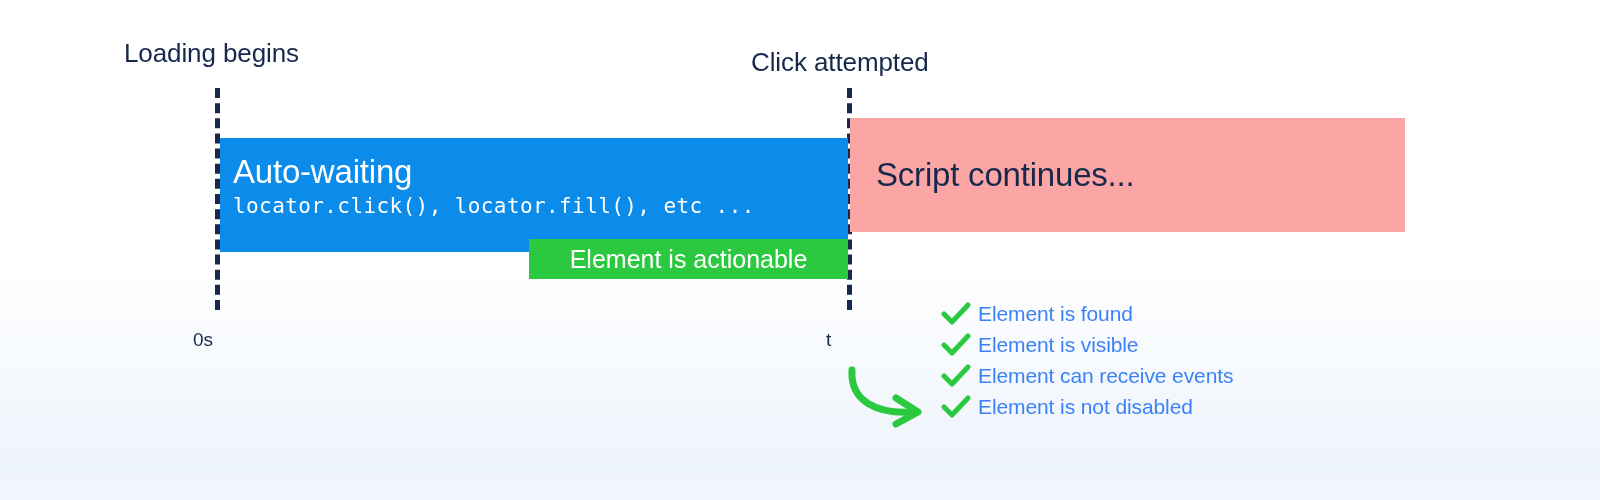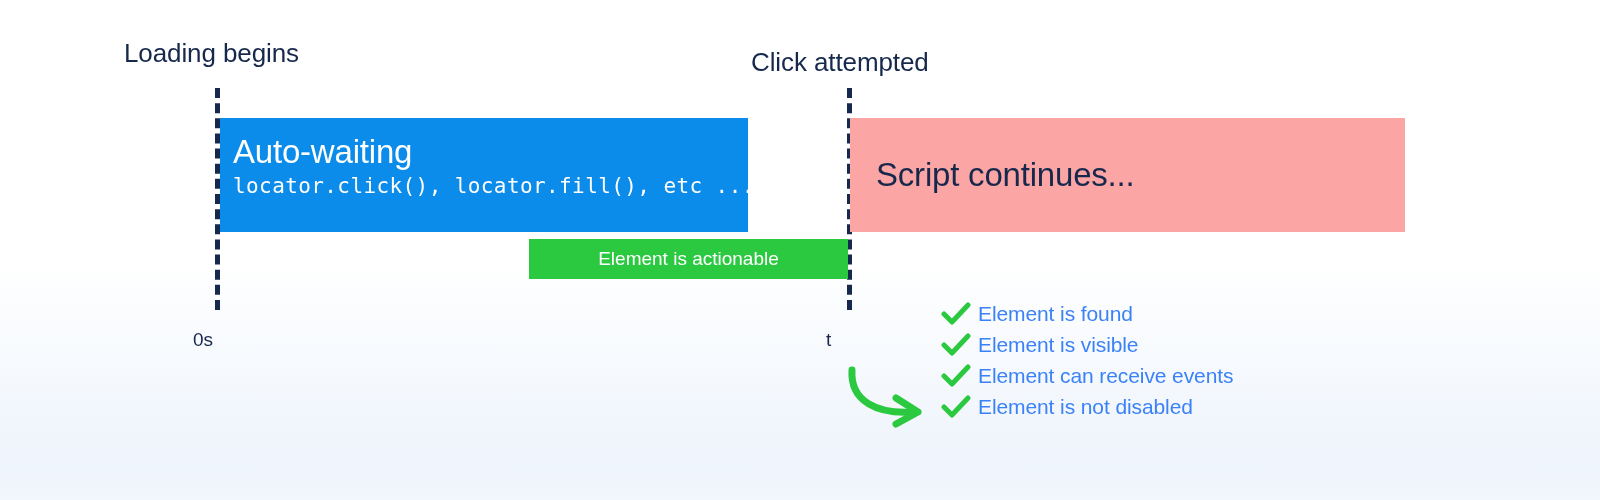--- a/index.html
+++ b/index.html
@@ -52,23 +52,24 @@
 
   
   .bar {
     position: absolute;
     top: 118px;
     height: 114px;
   }
 
   .bar.auto-waiting {
     left: 220px;
-    width: 528px;
+    width: 628px;
     background: #0b8bea;
     padding: 14px 0 16px 13px;
+    margin-top: 20px;
   }
 
   .bar-title {
     font-size: 33px;
     line-height: 40px;
     color: #ffffff;
     letter-spacing: -0.2px;
   }
 
   .bar-code {
@@ -98,21 +99,21 @@
 
   
   .badge {
     position: absolute;
     left: 529px;
     top: 239px;
     width: 319px;
     height: 40px;
     background: #2bc940;
     color: #ffffff;
-    font-size: 19px;
+    font-size: 25px;
     line-height: 40px;
     text-align: center;
     white-space: nowrap;
   }
 
   
   .tick {
     position: absolute;
     font-size: 19px;
     line-height: 32px;

